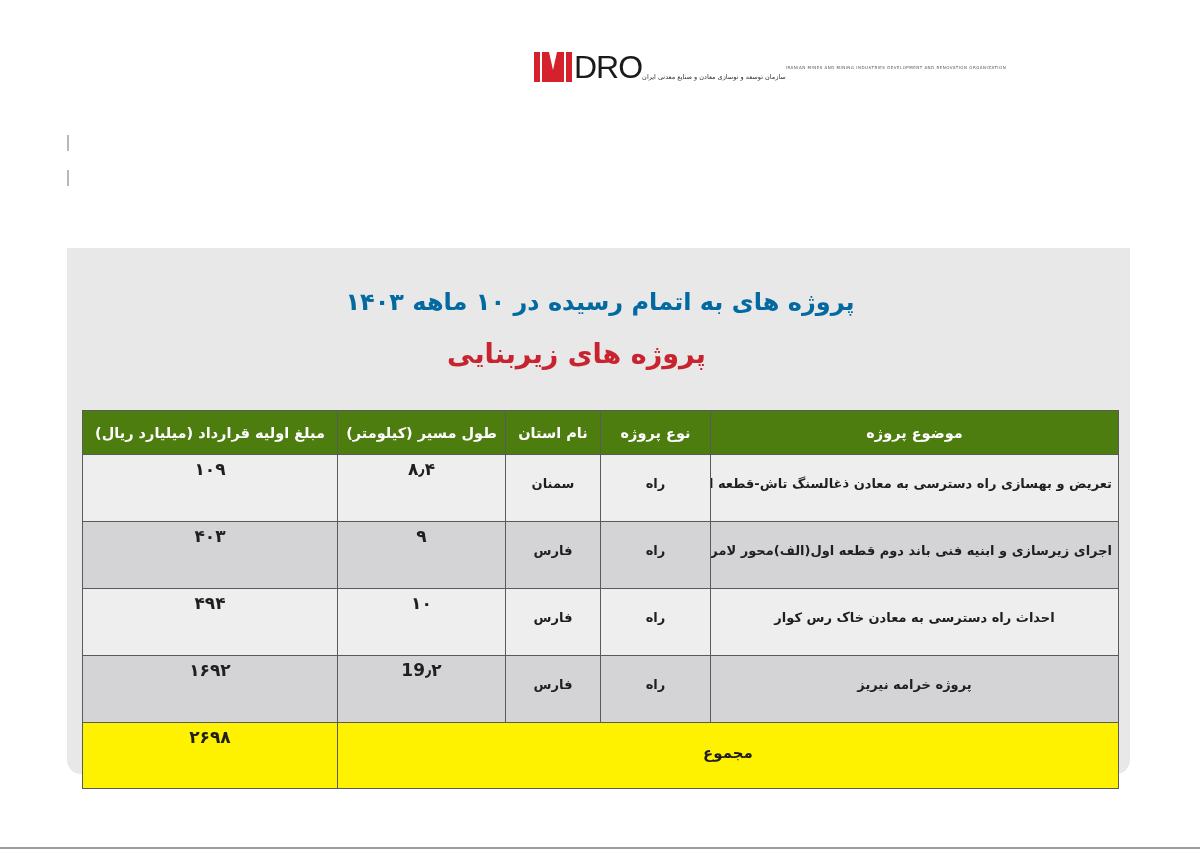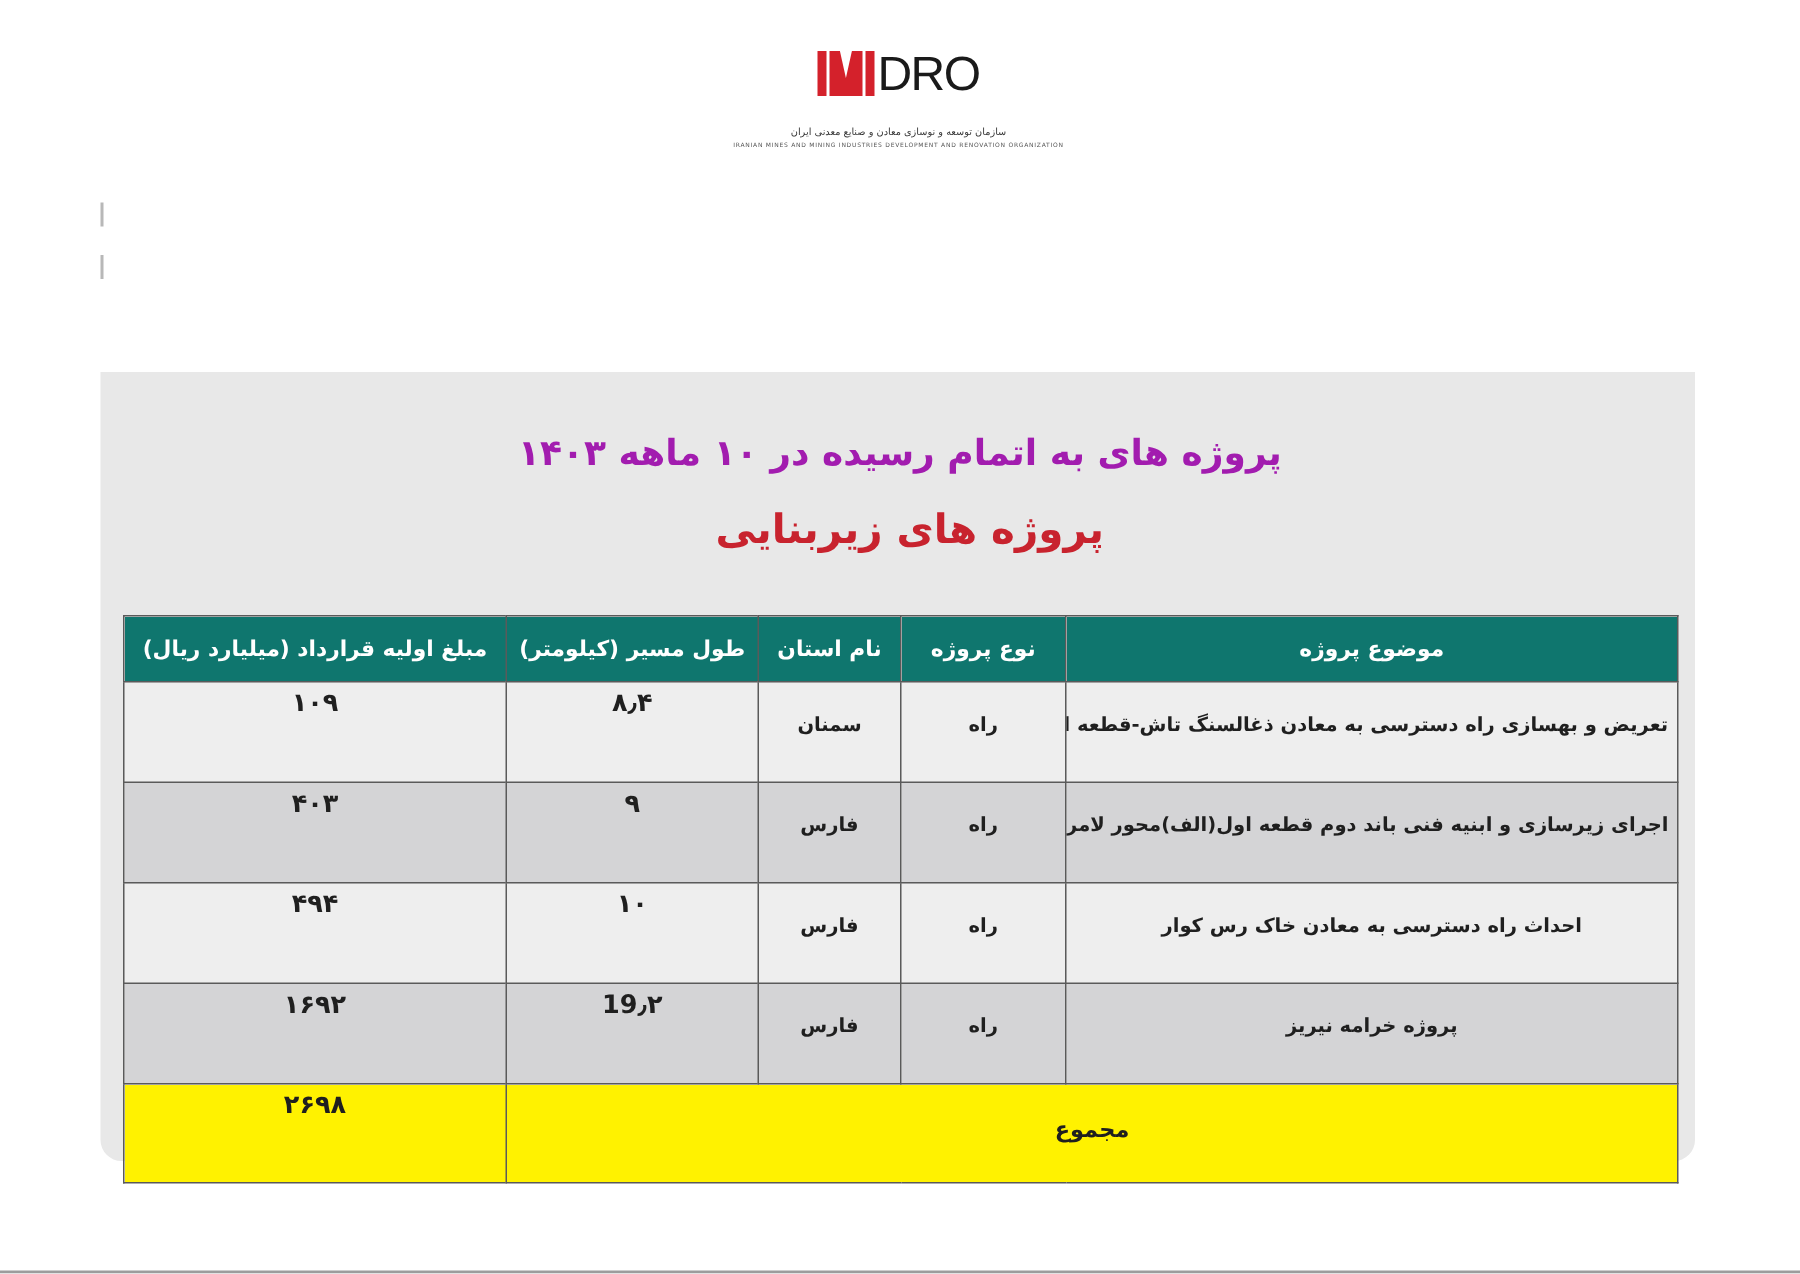--- a/index.html
+++ b/index.html
@@ -14,21 +14,21 @@
       overflow: hidden;
       font-family: "DejaVu Sans", sans-serif;
     }
     .logo {
       position: absolute;
       left: 534px;
       top: 34px;
       width: 130px;
       height: 66px;
       display: flex;
-      flex-direction: column;
+      flex-direction: row;
       align-items: center;
     }
     .logo-mark {
       display: flex;
       align-items: center;
       height: 34px;
     }
     .logo-imi {
       display: flex;
       gap: 2px;
@@ -95,52 +95,51 @@
     }
     .title-main {
       position: absolute;
       top: 288px;
       left: 0;
       width: 1200px;
       text-align: center;
       direction: rtl;
       font-size: 24px;
       font-weight: bold;
-      color: #a21caf;
+      color: #0369a1;
     }
     .title-sub {
       position: absolute;
       top: 338px;
       left: 0;
       width: 1153px;
       text-align: center;
       direction: rtl;
       font-size: 27px;
       font-weight: bold;
       color: #c8232e;
-      padding-left: 30px;
     }
     table.data {
       position: absolute;
       left: 82px;
       top: 410px;
       width: 1036px;
       border-collapse: collapse;
       direction: rtl;
       table-layout: fixed;
     }
     table.data th, table.data td {
       border: 1.5px solid #5a5a5a;
       text-align: center;
       padding: 0 6px;
       overflow: hidden;
       white-space: nowrap;
     }
     table.data th {
-      background: #0f766e;
+      background: #4d7c0f;
       color: #ffffff;
       font-size: 14.5px;
       font-weight: bold;
       height: 43px;
     }
     table.data td {
       height: 45px;
       vertical-align: top;
       padding-top: 21px;
       font-size: 13px;

